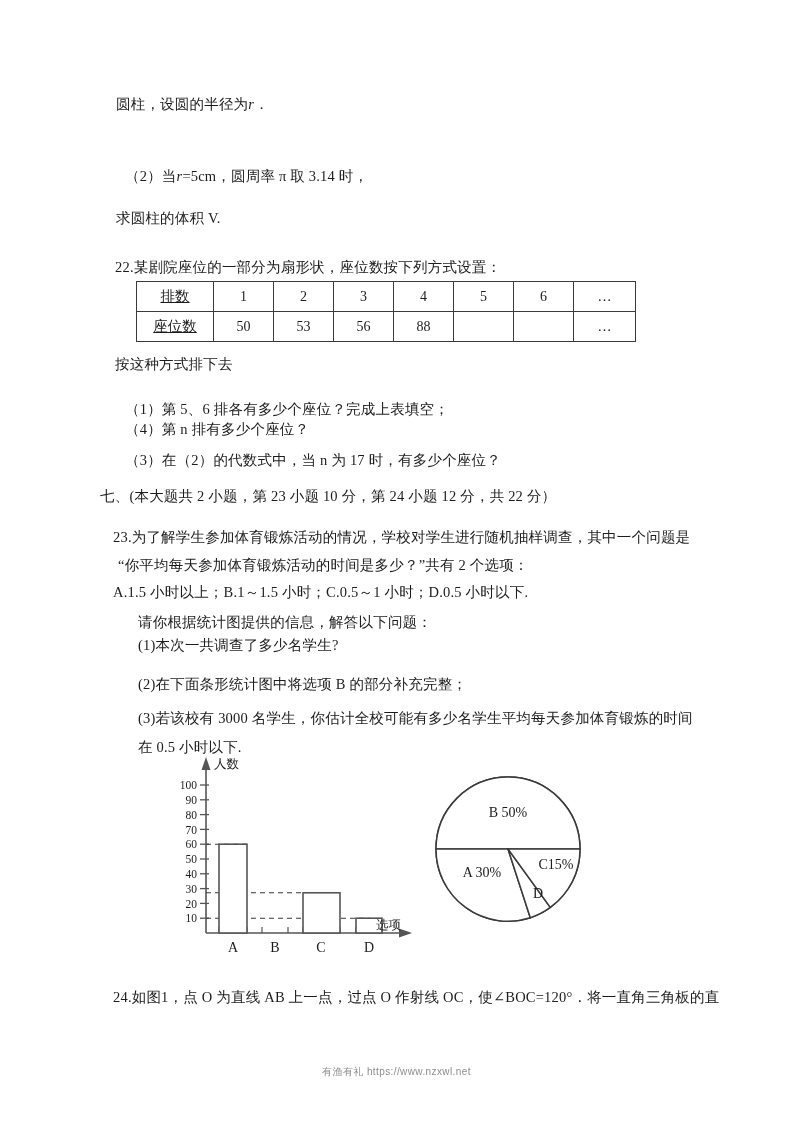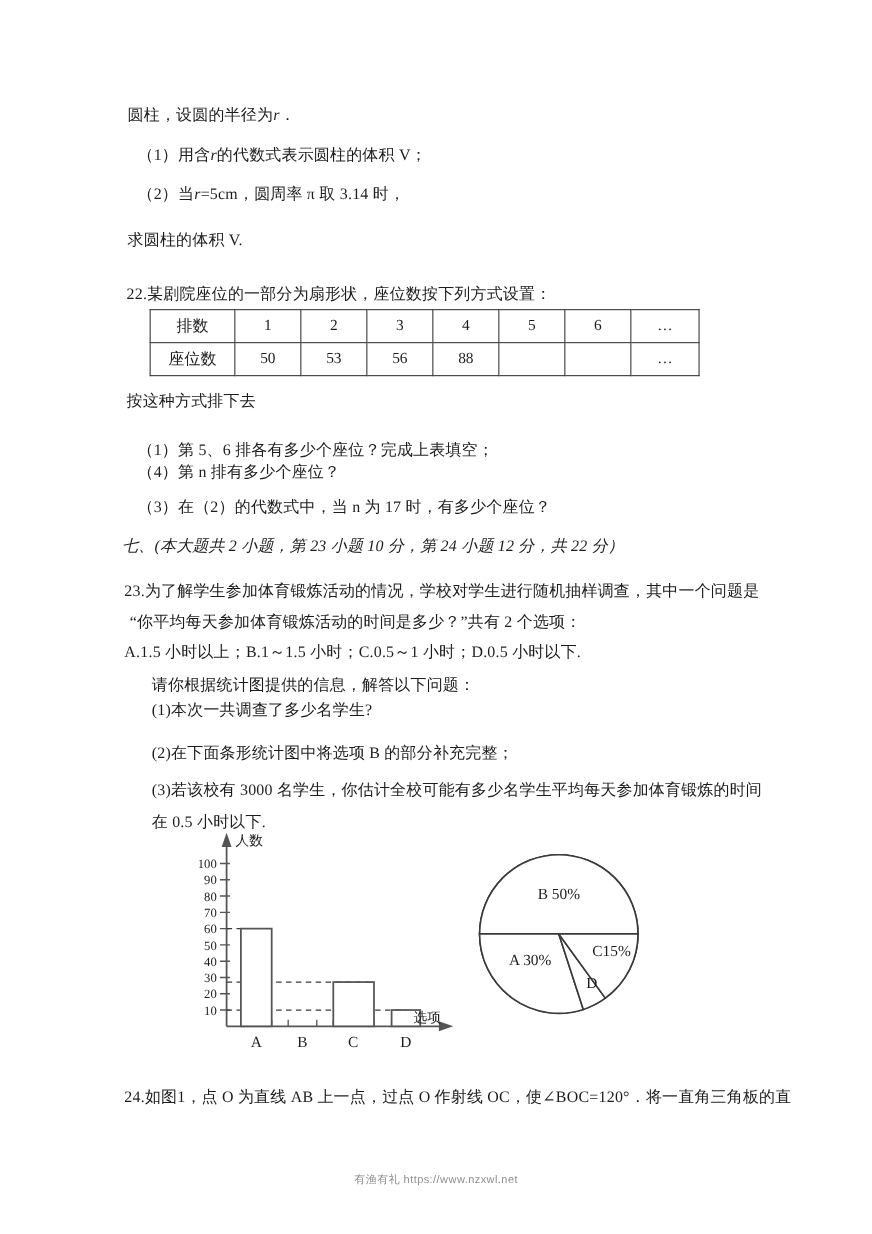--- a/index.html
+++ b/index.html
@@ -44,21 +44,21 @@
   }
   .seat-table td {
     border: 1px solid #3a3a3a;
     height: 29px;
     text-align: center;
     vertical-align: middle;
     font-size: 14px;
     padding: 0;
     color: #1c1c1c;
   }
-  .seat-table td.hdr { width: 76px; font-size: 14.5px; }
+  .seat-table td.hdr { width: 76px; font-size: 14.5px; text-decoration: underline; }
   .seat-table td.cell { width: 59px; }
   .seat-table td.last { width: 61px; }
 
   
   .chart-area {
     position: absolute;
     left: 0;
     top: 745px;
     width: 793px;
     height: 225px;
@@ -102,23 +102,20 @@
 </style>
 </head>
 <body>
 
 <div class="page">
 
   <div class="line" style="left:116px; top:95px;">
     <span>圆柱，设圆的半径为</span><span class="it">r</span><span>．</span>
   </div>
 
-  <div class="line" style="left:125px; top:131px;">
-    <span>（1）用含</span><span class="it">r</span><span>的代数式表示圆柱的体积 V；</span>
-  </div>
 
   <div class="line" style="left:125px; top:167px;">
     <span>（2）当</span><span class="it">r</span><span>=5cm，圆周率 π 取 3.14 时，</span>
   </div>
 
   <div class="line" style="left:116px; top:209px;">求圆柱的体积 V.</div>
 
   <div class="line" style="left:115px; top:258px;">22.某剧院座位的一部分为扇形状，座位数按下列方式设置：</div>
 
   <table class="seat-table">
@@ -144,21 +141,21 @@
       <td class="last">…</td>
     </tr>
   </tbody>
     </table>
 
   <div class="line" style="left:115px; top:355px;">按这种方式排下去</div>
   <div class="line" style="left:125px; top:389px;margin-top:11px;">（1）第 5、6 排各有多少个座位？完成上表填空；</div>
   <div class="line" style="left:125px; top:420px;">（4）第 n 排有多少个座位？</div>
   <div class="line" style="left:125px; top:451px;">（3）在（2）的代数式中，当 n 为 17 时，有多少个座位？</div>
 
-  <div class="line" style="left:111px; top:487px;font-style:italic;">七、(本大题共 2 小题，第 23 小题 10 分，第 24 小题 12 分，共 22 分）</div>
+  <div class="line" style="left:100px; top:487px;">七、(本大题共 2 小题，第 23 小题 10 分，第 24 小题 12 分，共 22 分）</div>
 
   <div class="line" style="left:113px; top:528px;">23.为了解学生参加体育锻炼活动的情况，学校对学生进行随机抽样调查，其中一个问题是</div>
   <div class="line" style="left:118px; top:556px;">“你平均每天参加体育锻炼活动的时间是多少？”共有 2 个选项：</div>
   <div class="line" style="left:113px; top:583px;">A.1.5 小时以上；B.1～1.5 小时；C.0.5～1 小时；D.0.5 小时以下.</div>
   <div class="line" style="left:138px; top:613px;">请你根据统计图提供的信息，解答以下问题：</div>
   <div class="line" style="left:138px; top:607px;margin-top:29px;">(1)本次一共调查了多少名学生?</div>
   <div class="line" style="left:138px; top:675px;">(2)在下面条形统计图中将选项 B 的部分补充完整；</div>
   <div class="line" style="left:138px; top:709px;">(3)若该校有 3000 名学生，你估计全校可能有多少名学生平均每天参加体育锻炼的时间</div>
   <div class="line" style="left:138px; top:738px;">在 0.5 小时以下.</div>
 

